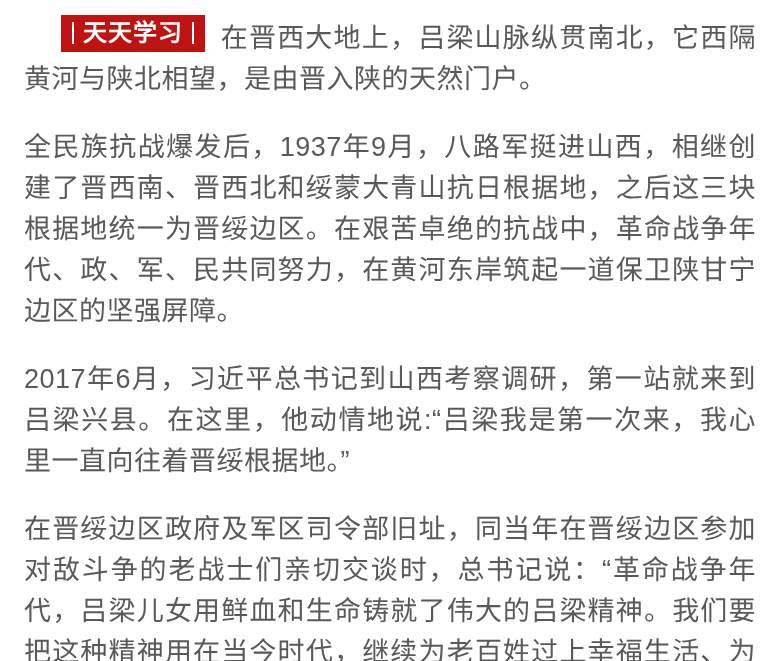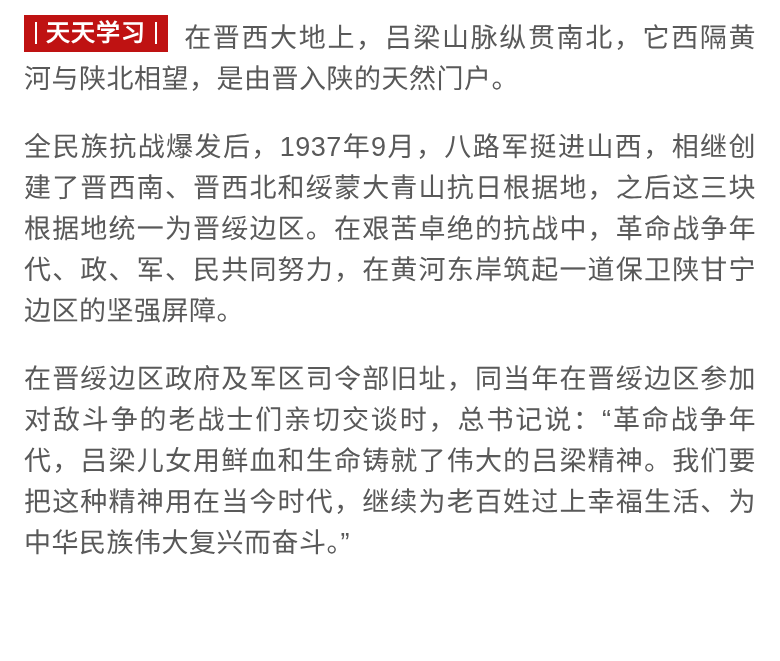--- a/index.html
+++ b/index.html
@@ -35,20 +35,21 @@
     background: #bf1212;
     color: #ffffff;
     font-weight: bold;
     font-size: 24px;
     line-height: 1;
     padding: 6px 11px 7px 11px;
     margin-right: 15px;
     vertical-align: 3px;
     letter-spacing: 1px;
     white-space: nowrap;
+    margin-left: 37px;
   }
   .badge .bar {
     display: inline-block;
     width: 2px;
     height: 22px;
     background: #ffffff;
   }
   .badge .bar.left  { margin-right: 9px; }
   .badge .bar.right { margin-left: 9px; }
 </style>
@@ -62,18 +63,21 @@
       <span class="bar left"></span>
       <span>天天学习</span>
       <span class="bar right"></span>
     </span><span>在晋西大地上，吕梁山脉纵贯南北，它西隔黄河与陕北相望，是由晋入陕的天然门户。</span>
   </p>
 
   <p>
     <span>全民族抗战爆发后，1937年9月，八路军挺进山西，相继创建了晋西南、晋西北和绥蒙大青山抗日根据地，之后这三块根据地统一为晋绥边区。在艰苦卓绝的抗战中，革命战争年代、政、军、民共同努力，在黄河东岸筑起一道保卫陕甘宁边区的坚强屏障。</span>
   </p>
 
+  <p>
+    <span>2017年6月，习近平总书记到山西考察调研，第一站就来到吕梁兴县。在这里，他动情地说:“吕梁我是第一次来，我心里一直向往着晋绥根据地。”</span>
+  </p>
 
   <p>
     <span>在晋绥边区政府及军区司令部旧址，同当年在晋绥边区参加对敌斗争的老战士们亲切交谈时，总书记说：“革命战争年代，吕梁儿女用鲜血和生命铸就了伟大的吕梁精神。我们要把这种精神用在当今时代，继续为老百姓过上幸福生活、为中华民族伟大复兴而奋斗。”</span>
   </p>
 
 </div>
 
 </body></html>

